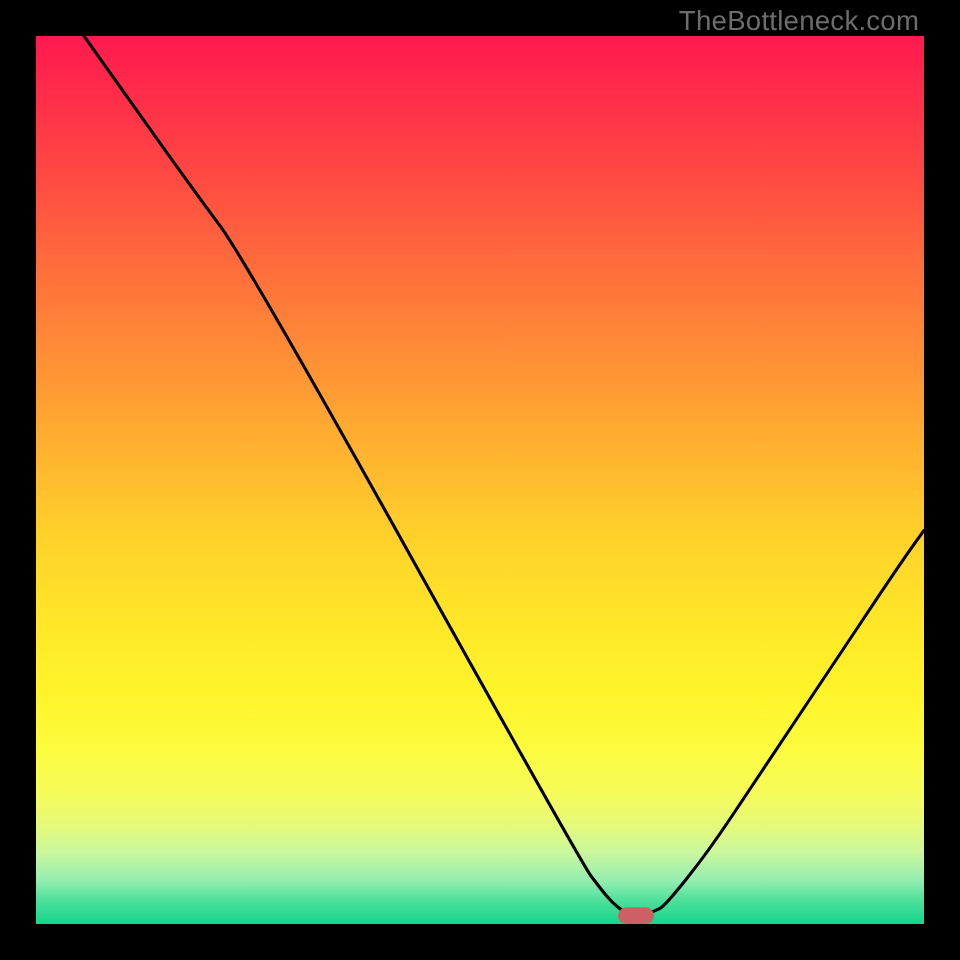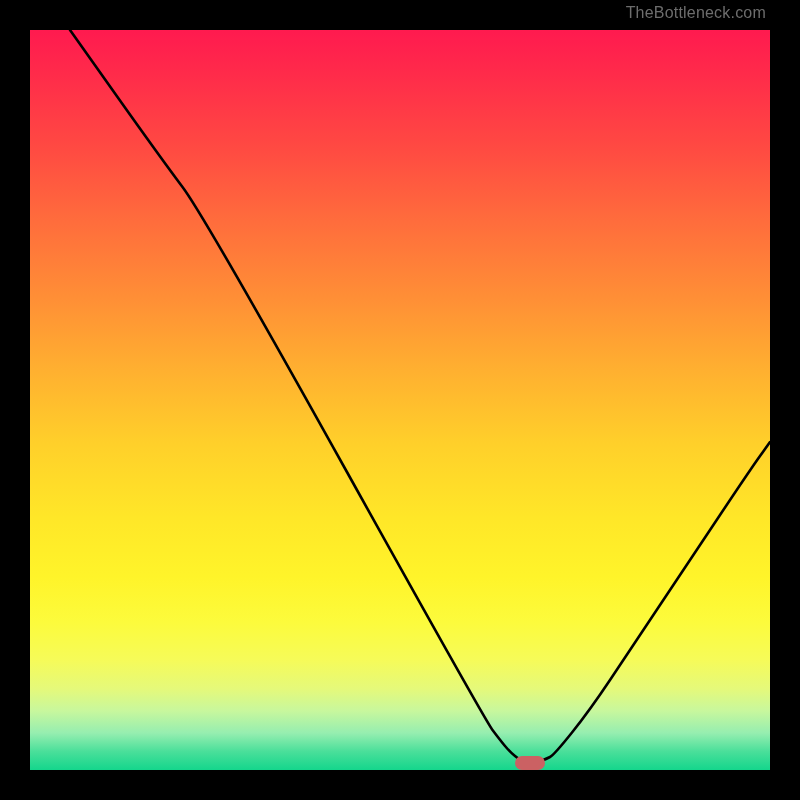--- a/index.html
+++ b/index.html
@@ -59,21 +59,21 @@
     height: 14px;
     background: #cb6163;
     border-radius: 7px;
     transform: translate(-50%, -50%);
   }
   .watermark {
     position: absolute;
     top: 4px;
     right: 34px;
     font-family: Arial, Helvetica, sans-serif;
-    font-size: 16px;
+    font-size: 23px;
     font-weight: 500;
     color: #6d6d6d;
     letter-spacing: 0.2px;
   }
 </style>
 </head>
 <body>
 
 <div class="frame">
 

